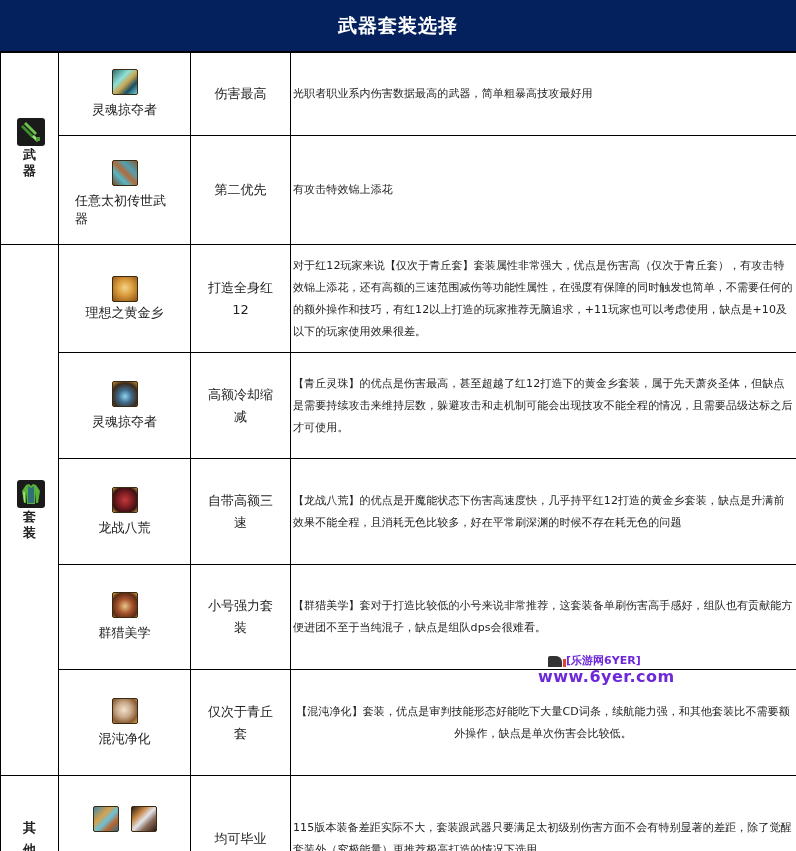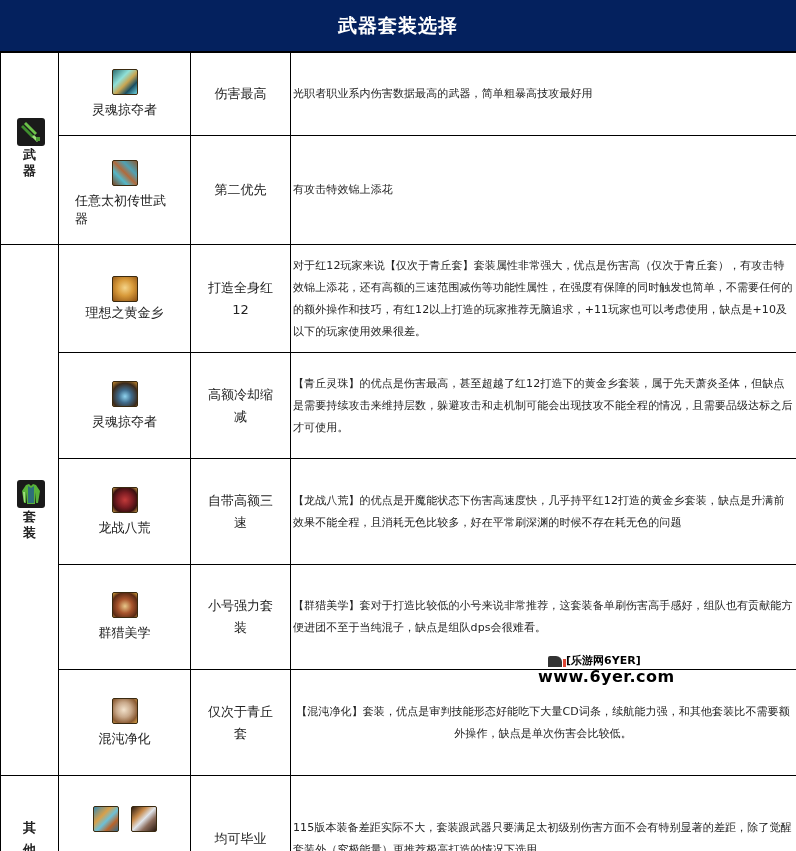--- a/index.html
+++ b/index.html
@@ -33,21 +33,21 @@
     .icons { display: flex; gap: 12px; justify-content: center; }
     .icon {
       width: 26px; height: 26px; border: 1px solid #3a2a10; border-radius: 2px; box-sizing: border-box;
       display: inline-block;
     }
     .icon.cat-icon { width: 28px; height: 28px; border: none; border-radius: 3px; background: #1a1a1a; display: flex; align-items: center; justify-content: center; }
     .desc { font-size: 11px; line-height: 22px; letter-spacing: 0.1px; }
     .desc.center { text-align: center; }
     .watermark {
       position: absolute; left: 548px; top: 654px;
-      color: #000000; font-weight: bold; pointer-events: none;
+      color: #6d28d9; font-weight: bold; pointer-events: none;
     }
     .wm-top { font-size: 11px; line-height: 14px; display: flex; align-items: center; gap: 4px; }
     .wm-bottom { font-size: 16px; line-height: 18px; letter-spacing: 0.5px; margin-left: -10px; }
     .wm-logo { width: 14px; height: 11px; background: #333; border-radius: 2px 6px 0 0; display: inline-block; position: relative; }
     .wm-logo::after { content: ""; position: absolute; right: -4px; bottom: 0; width: 3px; height: 8px; background: #d43; }
   </style>
 </head>
 <body>
 
 <div class="page">

